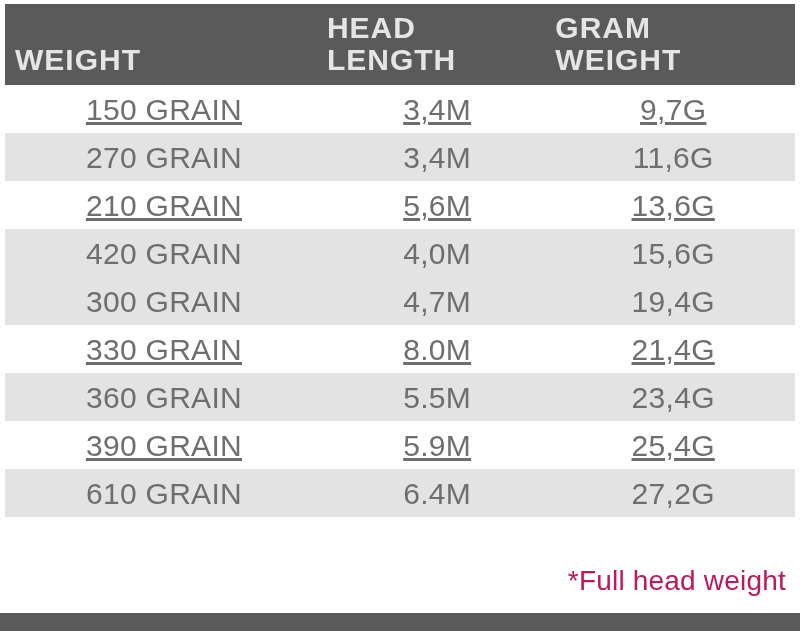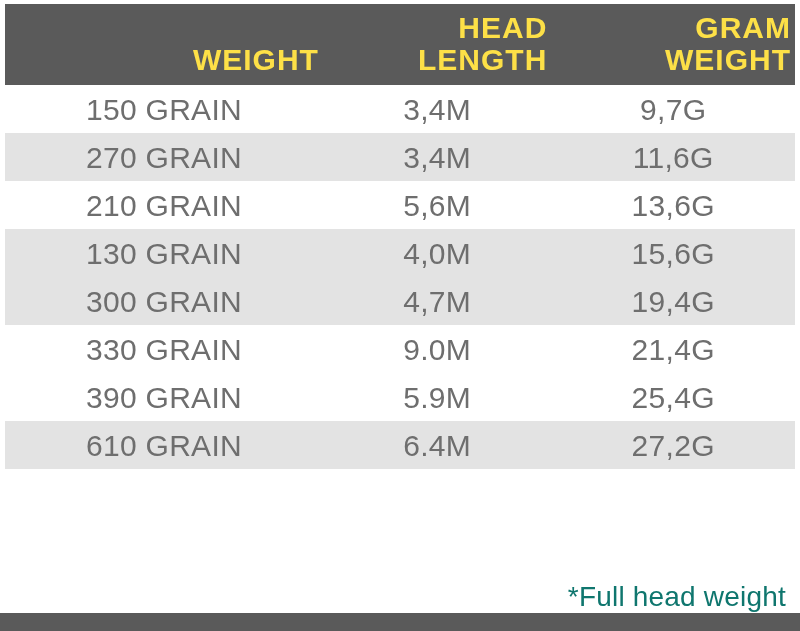--- a/index.html
+++ b/index.html
@@ -21,28 +21,28 @@
     box-sizing: border-box;
   }
   table.spec {
     width: 790px;
     margin: 4px 5px 0 5px;
     border-collapse: collapse;
     table-layout: fixed;
   }
   table.spec thead th {
     background: #5a5a5a;
-    color: #fde047;
+    color: #e5e5e5;
     font-size: 30px;
     font-weight: bold;
     letter-spacing: 1px;
     line-height: 1.05;
     padding: 8px 4px 10px 4px;
     vertical-align: bottom;
-    text-align: right;
+    text-align: left;
   }
   table.spec thead th.col-weight {
     width: 40%;
     padding-left: 10px;
   }
   table.spec thead th.col-len {
     width: 29%;
   }
   table.spec thead th.col-gram {
     width: 31%;
@@ -56,27 +56,28 @@
     padding: 8px 4px 7px 4px;
     color: #6e6e6e;
     line-height: 1.1;
     letter-spacing: 0.3px;
   }
   table.spec tbody tr.alt td {
     background: #e3e3e3;
   }
   table.spec tbody tr.plain td {
     background: #ffffff;
+    text-decoration: underline;
   }
   .footnote {
     position: absolute;
     right: 14px;
-    bottom: 22px;
+    bottom: 38px;
     font-size: 28px;
-    color: #0f766e;
+    color: #be185d;
     letter-spacing: 0.2px;
   }
   .bottom-bar {
     position: absolute;
     left: 0;
     right: 0;
     bottom: 0;
     height: 22px;
     background: #5a5a5a;
   }
@@ -112,33 +113,38 @@
         <td>270 GRAIN</td>
         <td>3,4M</td>
         <td>11,6G</td>
       </tr>
       <tr class="plain">
         <td>210 GRAIN</td>
         <td>5,6M</td>
         <td>13,6G</td>
       </tr>
       <tr class="alt">
-        <td>130 GRAIN</td>
+        <td>420 GRAIN</td>
         <td>4,0M</td>
         <td>15,6G</td>
       </tr>
       <tr class="alt">
         <td>300 GRAIN</td>
         <td>4,7M</td>
         <td>19,4G</td>
       </tr>
       <tr class="plain">
         <td>330 GRAIN</td>
-        <td>9.0M</td>
+        <td>8.0M</td>
         <td>21,4G</td>
+      </tr>
+      <tr class="alt">
+        <td>360 GRAIN</td>
+        <td>5.5M</td>
+        <td>23,4G</td>
       </tr>
       <tr class="plain">
         <td>390 GRAIN</td>
         <td>5.9M</td>
         <td>25,4G</td>
       </tr>
       <tr class="alt">
         <td>610 GRAIN</td>
         <td>6.4M</td>
         <td>27,2G</td>

